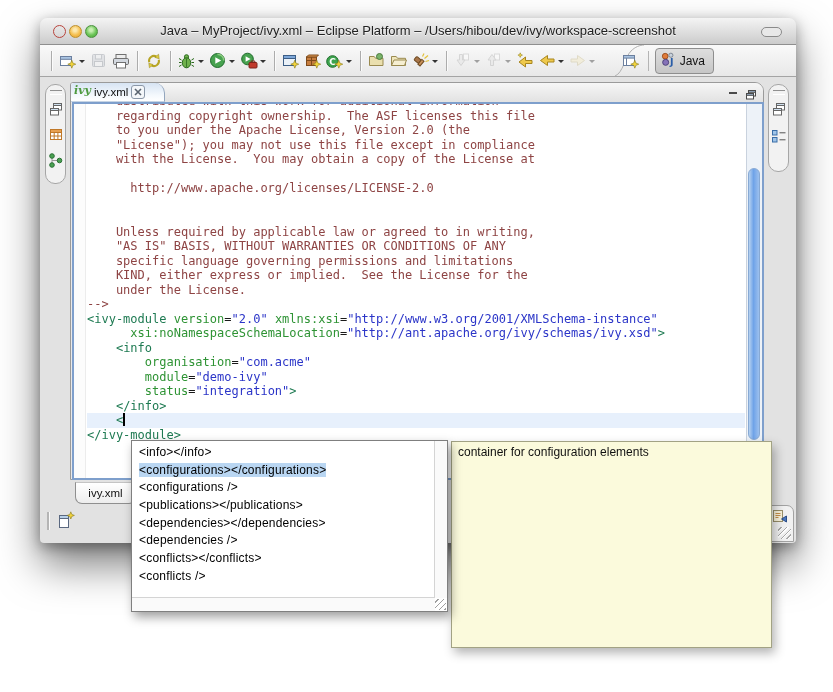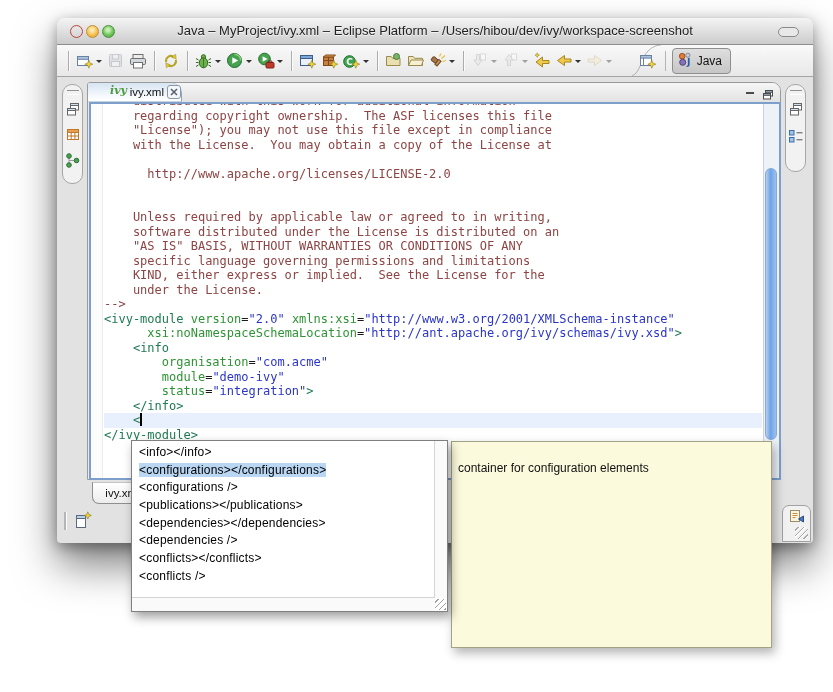--- a/index.html
+++ b/index.html
@@ -1,18 +1,18 @@
 <!DOCTYPE html>
 <html style="--c-comment: #8E4444; --c-tag: #1E7A52; --c-attr: #2E9334; --c-value: #2B35C8; --c-selection: #B9D6F2; --c-current_line: #E7F0FC; --c-tooltip_bg: #FBFADC;"><head>
 <meta charset="utf-8">
 <style>
   html,body{margin:0;padding:0;background:#fff;font-family:"Liberation Sans",sans-serif;}
   #stage{position:relative;width:833px;height:692px;overflow:hidden;background:#fff;}
   
-  #win{position:absolute;left:57px;top:18px;width:756px;height:525px;background:#E2E2E2;
+  #win{position:absolute;left:40px;top:18px;width:756px;height:525px;background:#E2E2E2;
        border-radius:7px 7px 4px 4px;
        box-shadow:0 22px 42px rgba(0,0,0,.5),0 4px 14px rgba(0,0,0,.35);}
   .titlebar{position:absolute;left:0;top:0;width:756px;height:26px;border-radius:7px 7px 0 0;
        background:linear-gradient(#F4F4F4,#DCDCDC 60%,#CBCBCB);border-bottom:1px solid #8E8E8E;}
   .tl{position:absolute;top:7px;width:13px;height:13px;border-radius:50%;box-sizing:border-box;}
   .tl.red{left:13px;background:radial-gradient(circle at 5px 4px,#FByyyy,#F59890 15%,#EE6B5E 50%,#D8473C);border:1px solid #B8443C;}
   .tl.yel{left:29px;background:radial-gradient(circle at 5px 4px,#FCE9B0 15%,#F5BF4F 55%,#DE9E2D);border:1px solid #BE912F;}
   .tl.grn{left:45px;background:radial-gradient(circle at 5px 4px,#C8EFB2 15%,#6CC558 55%,#47A237);border:1px solid #4C9140;}
   .title{position:absolute;left:70px;right:70px;top:0;height:26px;line-height:26px;text-align:center;
        font-size:13px;color:#222;white-space:nowrap;overflow:hidden;text-shadow:0 1px 0 rgba(255,255,255,.7);}
@@ -37,21 +37,21 @@
   #leftpill{left:5px;top:66px;height:100px;}
   #rightpill{left:728px;top:66px;height:88px;}
   .handle{width:12px;height:3px;border-top:1px solid #909090;border-bottom:1px solid #FFF;}
   
   .egroup{position:absolute;left:30px;top:64px;width:694px;height:398px;border:1px solid #9A9A9A;
        border-radius:3px 9px 0 0;background:#E9E9E9;box-sizing:border-box;}
   .tabrow{position:absolute;left:0;top:0;right:0;height:19px;border-radius:2px 8px 0 0;
        background:linear-gradient(#F6F6F6,#E2E2E2);}
   .etab{position:absolute;left:0;top:0;width:94px;height:19px;border-radius:3px 10px 0 0;
        background:linear-gradient(#D7E4F3,#F5F9FD 70%,#FFF);border-right:1px solid #93A6BE;border-bottom:1px solid #C6D4E4;
-       display:flex;align-items:center;padding-left:3px;box-sizing:border-box;justify-content:flex-end;}
+       display:flex;align-items:center;padding-left:3px;box-sizing:border-box;}
   .etab-label{font-size:11.5px;color:#111;margin:0 3px 0 1px;}
   .closebox{width:12px;height:12px;border:1px solid #8A97A8;border-radius:3px;background:#F4F7FA;display:flex;align-items:center;justify-content:center;}
   .minmax{position:absolute;right:6px;top:3px;display:flex;gap:5px;align-items:center;}
   .econtent{position:absolute;left:1px;top:19px;width:692px;height:378px;background:#FFF;
        border:2px solid #7E9FCC;box-sizing:border-box;overflow:hidden;}
   .ruler{position:absolute;left:0;top:0;bottom:0;width:11px;background:#FCFCFC;border-right:1px solid #ECECEC;}
   .elines{position:absolute;left:13px;top:0;right:17px;margin-top:-10px;
        font-family:"DejaVu Sans Mono",monospace;font-size:12px;}
   .eline{white-space:pre;height:14.5px;line-height:14.5px;}
   .eline.cur{background:var(--c-current_line,#E7F0FC);}
@@ -81,21 +81,21 @@
   .ca-list{position:absolute;left:0;top:0;right:12px;bottom:13px;padding-top:3px;overflow:hidden;}
   .carow{height:17.7px;line-height:17.7px;padding-left:7px;font-size:12px;color:#000;white-space:nowrap;letter-spacing:.2px;}
   .carow.sel .catext{background:var(--c-selection,#B9D6F2);}
   .ca-vstrip{position:absolute;right:0;top:0;width:12px;bottom:13px;background:#FAFAFA;border-left:1px solid #D4D4D4;}
   .ca-hstrip{position:absolute;left:0;bottom:0;height:13px;right:12px;background:#FAFAFA;border-top:1px solid #D4D4D4;}
   .ca-grip{position:absolute;right:1px;bottom:1px;width:11px;height:11px;
        background:repeating-linear-gradient(135deg,rgba(0,0,0,0) 0 2px,#9F9F9F 2px 3px,#FFF 3px 4px);}
   
   #ca-tip{position:absolute;left:451px;top:441px;width:321px;height:207px;background:var(--c-tooltip_bg,#FBFADC);
        border:1px solid #A2A284;box-shadow:3px 5px 10px rgba(0,0,0,.3);z-index:29;box-sizing:border-box;
-       padding:19px 6px;font-size:12px;color:#111;}
+       padding:3px 6px;font-size:12px;color:#111;}
 </style>
 </head>
 <body>
 
 <div id="stage">
   <div id="win">
 
     <div class="titlebar">
       <span class="tl red"></span>
       <span class="tl yel"></span>
@@ -368,28 +368,28 @@
                 <rect x="1.5" y="4.5" width="7" height="5.5" fill="#FFF" stroke="#4A4A4A"></rect>
                 <rect x="1.5" y="4.5" width="7" height="1.8" fill="#9DB4CC" stroke="#4A4A4A"></rect>
               </svg></span>
         </div>
       </div>
       <div class="econtent">
         <div class="ruler"></div>
         <div class="elines">
             <div class="eline"><span class="tk-cm">    distributed with this work for additional information</span></div>
             <div class="eline"><span class="tk-cm">    regarding copyright ownership.  The ASF licenses this file</span></div>
+            <div class="eline"><span class="tk-cm">    to you under the Apache License, Version 2.0 (the</span></div>
             <div class="eline"><span class="tk-cm">    "License"); you may not use this file except in compliance</span></div>
             <div class="eline"><span class="tk-cm">    with the License.  You may obtain a copy of the License at</span></div>
             <div class="eline">&nbsp;</div>
             <div class="eline"><span class="tk-cm">      http://www.apache.org/licenses/LICENSE-2.0</span></div>
             <div class="eline">&nbsp;</div>
             <div class="eline">&nbsp;</div>
             <div class="eline"><span class="tk-cm">    Unless required by applicable law or agreed to in writing,</span></div>
-            <div class="eline"><span class="tk-cm">    software distributed under the License is distributed on an</span></div>
             <div class="eline"><span class="tk-cm">    "AS IS" BASIS, WITHOUT WARRANTIES OR CONDITIONS OF ANY</span></div>
             <div class="eline"><span class="tk-cm">    specific language governing permissions and limitations</span></div>
             <div class="eline"><span class="tk-cm">    KIND, either express or implied.  See the License for the</span></div>
             <div class="eline"><span class="tk-cm">    under the License.</span></div>
             <div class="eline"><span class="tk-cm">--&gt;</span></div>
             <div class="eline"><span class="tk-tag">&lt;ivy-module</span><span class="tk-pl"> </span><span class="tk-attr">version</span><span class="tk-pl">=</span><span class="tk-val">"2.0"</span><span class="tk-pl"> </span><span class="tk-attr">xmlns:xsi</span><span class="tk-pl">=</span><span class="tk-val">"http://www.w3.org/2001/XMLSchema-instance"</span></div>
             <div class="eline"><span class="tk-pl">      </span><span class="tk-attr">xsi:noNamespaceSchemaLocation</span><span class="tk-pl">=</span><span class="tk-val">"http://ant.apache.org/ivy/schemas/ivy.xsd"</span><span class="tk-tag">&gt;</span></div>
             <div class="eline"><span class="tk-pl">    </span><span class="tk-tag">&lt;info</span></div>
             <div class="eline"><span class="tk-pl">        </span><span class="tk-attr">organisation</span><span class="tk-pl">=</span><span class="tk-val">"com.acme"</span></div>
             <div class="eline"><span class="tk-pl">        </span><span class="tk-attr">module</span><span class="tk-pl">=</span><span class="tk-val">"demo-ivy"</span></div>

